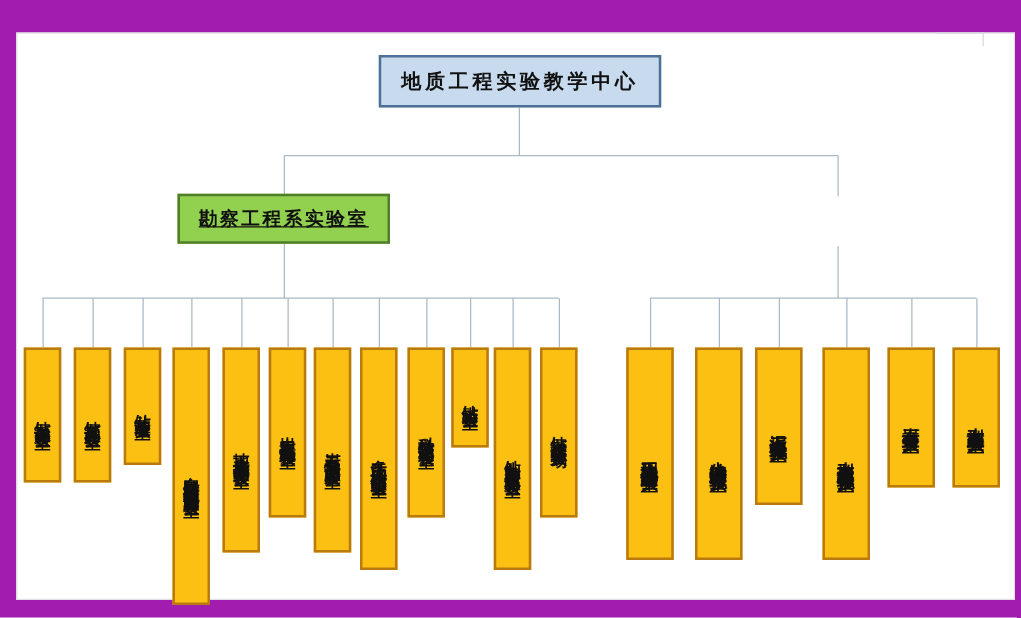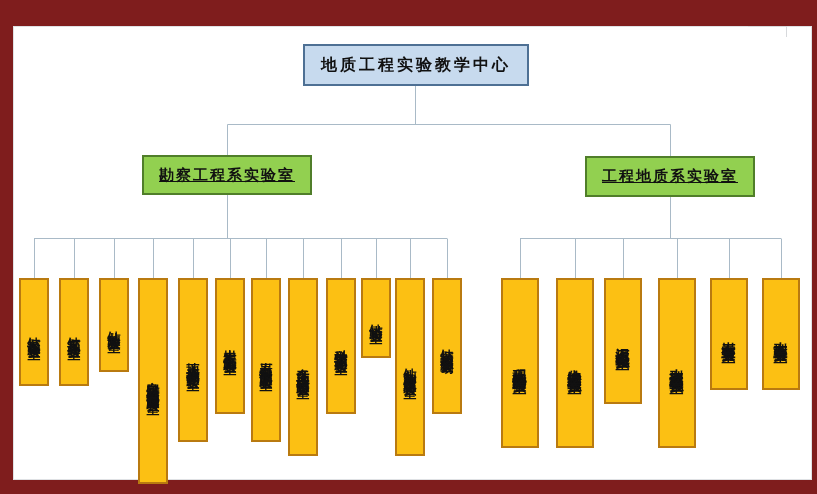--- a/index.html
+++ b/index.html
@@ -3,21 +3,21 @@
 <meta charset="utf-8">
 <style>
   html,body{margin:0;padding:0;}
   body{
     font-family:"Liberation Sans","DejaVu Sans",sans-serif;
     background:#eff1f4;
   }
   .canvas{
     position:relative;
     width:817px;height:494px;
-    background:#7f1d1d;
+    background:#a21caf;
     overflow:hidden;
   }
   .page{
     position:absolute;
     left:13px;top:26px;width:799px;height:454px;
     background:#ffffff;
     border:1px solid #dfe1e4;
     box-sizing:border-box;
   }
   .corner-mark{
@@ -79,23 +79,20 @@
     </svg>
 
   <div class="box root">
     <span>地质工程实验教学中心</span>
   </div>
 
   <div class="box branch branch-left">
     <span>勘察工程系实验室</span>
   </div>
 
-  <div class="box branch branch-right">
-    <span>工程地质系实验室</span>
-  </div>
 
   <div id="leaves">
       <div class="leaf left" style="left: 19px; top: 278px; width: 30px; height: 108px;">
         <span>钻探设备实验室</span>
       </div>
       <div class="leaf left" style="left: 59px; top: 278px; width: 30px; height: 108px;">
         <span>钻探工具实验室</span>
       </div>
       <div class="leaf left" style="left: 99px; top: 278px; width: 30px; height: 94px;">
         <span>钻井液实验室</span>

